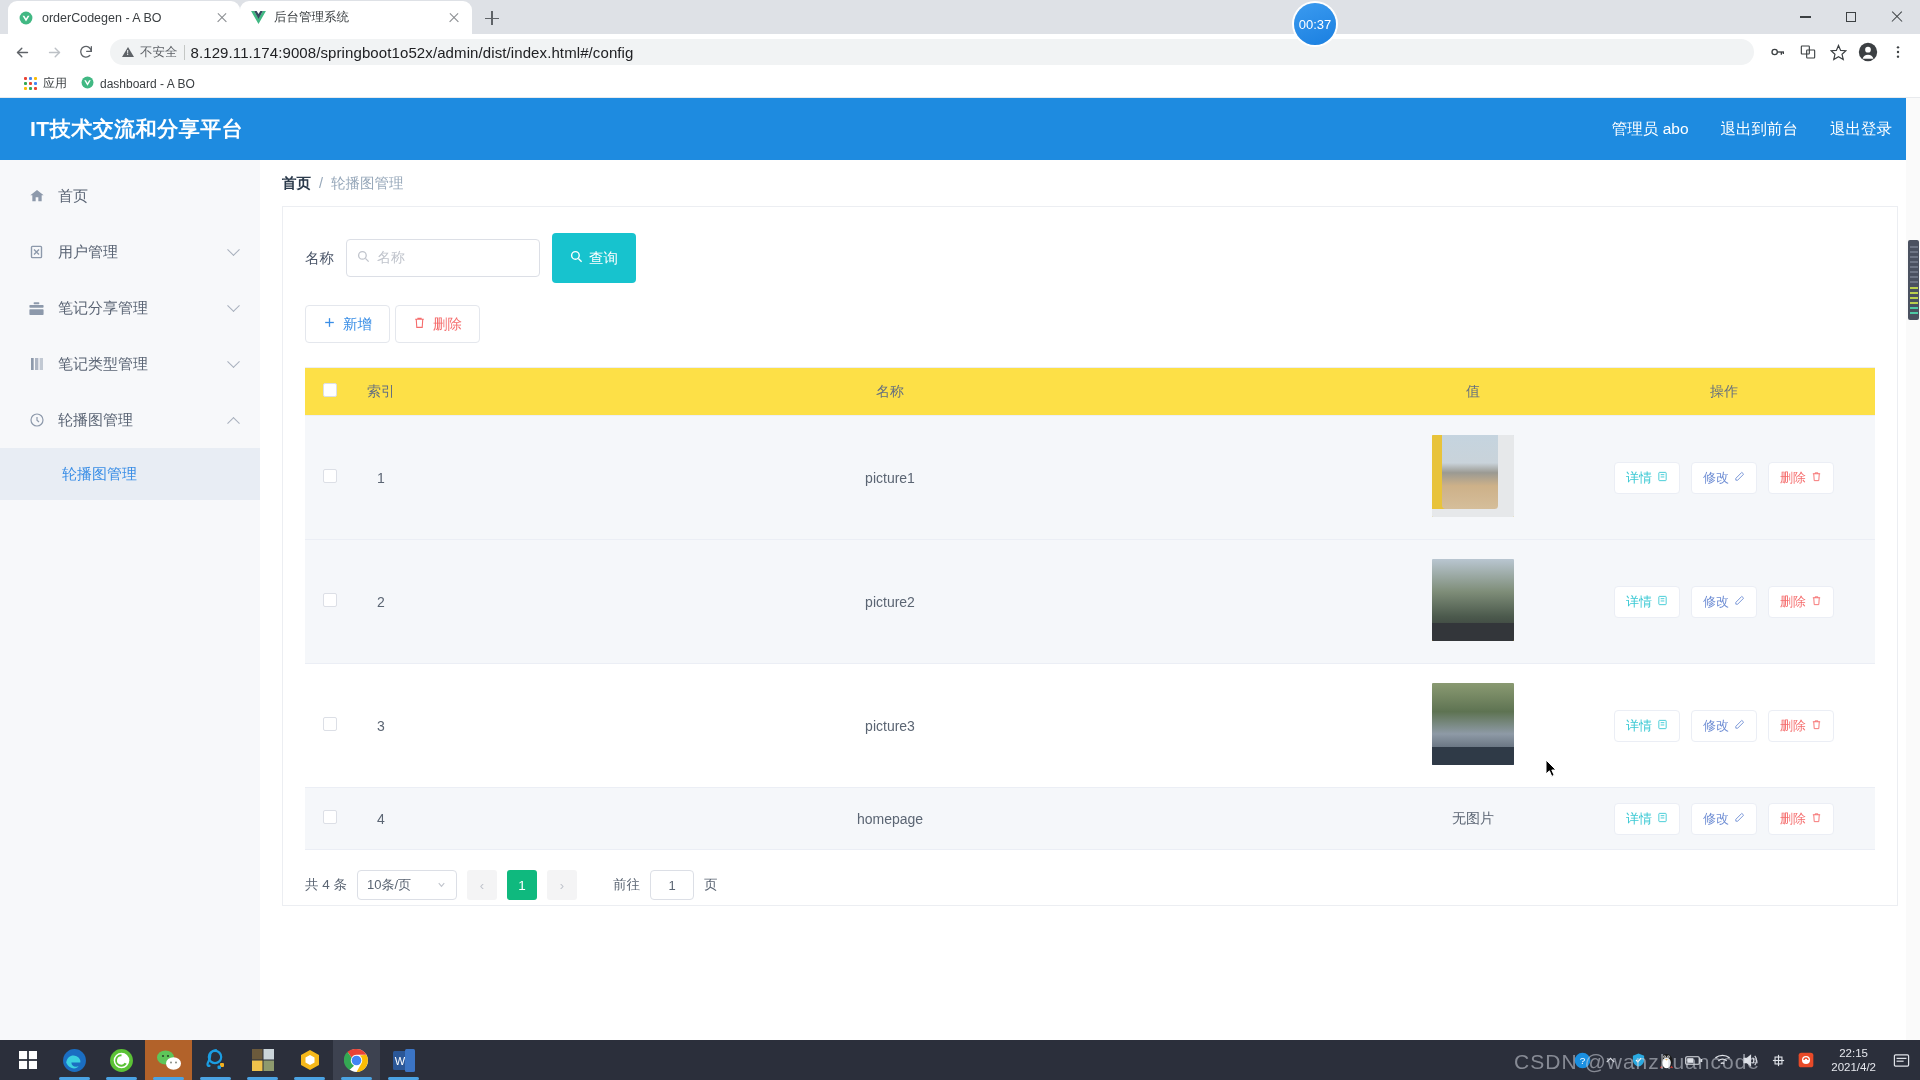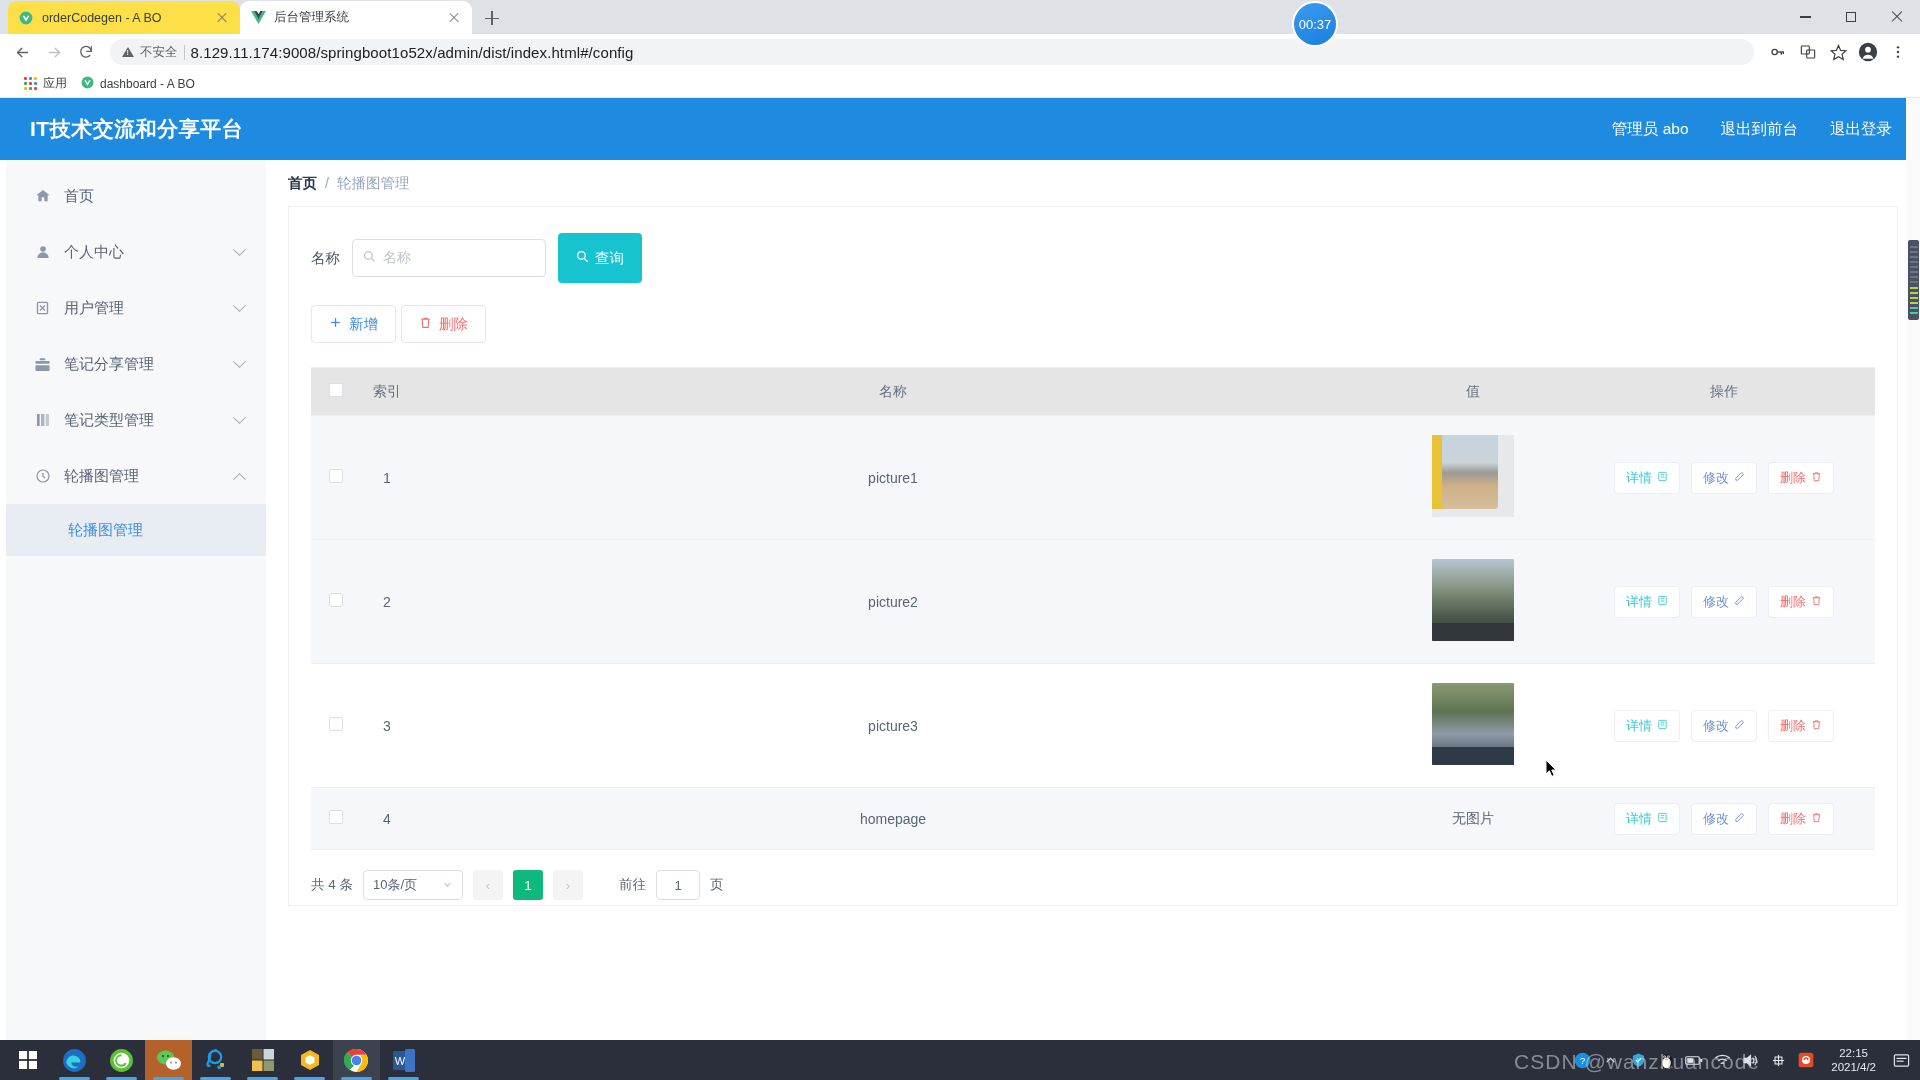--- a/index.html
+++ b/index.html
@@ -12,21 +12,21 @@
 
   
   .browser { width: 1920px; height: 1040px; background: #dee1e6; display: flex; flex-direction: column; }
   .tabstrip { height: 34px; display: flex; align-items: flex-end; padding-left: 8px; background: #dee1e6; position: relative; }
   .tab {
     display: flex; align-items: center; gap: 8px;
     height: 33px; width: 232px; padding: 0 10px;
     border-radius: 9px 9px 0 0; font-size: 12px; color: #3c4043;
     position: relative;
   }
-  .tab.inactive { background: #fde047; }
+  .tab.inactive { background: #ffffff; }
   .tab.active { background: #ffffff; }
   .tab-favicon { width: 16px; height: 16px; flex: none; display:flex; align-items:center; justify-content:center; }
   .tab-title { flex: 1; white-space: nowrap; overflow: hidden; text-overflow: ellipsis; font-size: 12.5px; }
   .tab-close { width: 16px; height: 16px; flex: none; position: relative; opacity: .75; }
   .tab-close::before, .tab-close::after {
     content: ""; position: absolute; left: 2px; top: 7px; width: 12px; height: 1.4px; background: #5f6368;
   }
   .tab-close::before { transform: rotate(45deg); }
   .tab-close::after { transform: rotate(-45deg); }
   .newtab { width: 28px; height: 28px; margin-left: 6px; margin-bottom: 2px; position: relative; }
@@ -73,21 +73,21 @@
   .viewport { flex: 1; background: #fff; position: relative; overflow: hidden; }
 
   .app-header {
     height: 62px; background: #1e8be0; display: flex; align-items: center; justify-content: space-between;
     padding: 0 28px 0 30px; color: #fff;
   }
   .app-logo { font-size: 21px; font-weight: bold; letter-spacing: .5px; }
   .app-header-right { display: flex; align-items: center; gap: 32px; font-size: 15.5px; }
   .app-header-right > span { cursor: pointer; }
 
-  .app-body { display: flex; height: calc(100% - 62px); padding-left: 6px; }
+  .app-body { display: flex; height: calc(100% - 62px); }
   .sidebar { width: 260px; background: #f7f8fa; flex: none; padding-top: 8px; }
   .side-item {
     height: 56px; display: flex; align-items: center; padding: 0 22px 0 28px; gap: 13px;
     font-size: 15px; color: #5a6474;
   }
   .side-icon { width: 17px; height: 17px; flex: none; color: #8d99ab; display:flex; align-items:center; justify-content:center; }
   .side-label { flex: 1; }
   .chev { width: 9px; height: 9px; border-right: 1.6px solid #a8b0bd; border-bottom: 1.6px solid #a8b0bd; transform: rotate(45deg) translate(-2px,-2px); }
   .chev.up { transform: rotate(-135deg) translate(-2px,-2px); }
   .side-sub { height: 52px; display: flex; align-items: center; padding-left: 62px; font-size: 15px; color: #3a8ee6; background: #e8edf4; }
@@ -113,21 +113,21 @@
   .actionrow { display: flex; gap: 5px; padding: 22px 0 0 22px; }
   .btn-outline {
     height: 38px; padding: 0 17px; border: 1px solid #e4e7ed; background: #fff; border-radius: 4px;
     display: flex; align-items: center; gap: 7px; font-size: 14.5px; cursor: pointer;
   }
   .btn-add { color: #3a8ee6; }
   .btn-del { color: #f56c6c; }
 
   table.grid { width: calc(100% - 44px); margin: 24px 22px 0 22px; border-collapse: collapse; table-layout: fixed; }
   table.grid th {
-    height: 48px; background: #e5e5e5; color: #66707f; font-size: 14px; font-weight: normal;
+    height: 48px; background: #fde047; color: #66707f; font-size: 14px; font-weight: normal;
     border-top: 1px solid #ebeef5; border-bottom: 1px solid #ebeef5;
   }
   table.grid td {
     font-size: 14px; color: #5b6573; text-align: center; border-bottom: 1px solid #ebeef5; vertical-align: middle;
   }
   tr.hl td { background: #f5f7fa; }
   .cb { width: 14px; height: 14px; border: 1px solid #dcdfe6; border-radius: 2px; background: #fff; display: inline-block; }
   .thumb { width: 82px; height: 82px; display: inline-block; border-radius: 1px; }
   .ops { display: flex; gap: 11px; justify-content: center; align-items: flex-end; }
   .op-btn {
@@ -308,30 +308,20 @@
     <div class="app-body">
 
       <div class="sidebar">
         <div class="side-item">
           <span class="side-icon">
             <svg width="16" height="16" viewBox="0 0 24 24" fill="#8d99ab">
                 <path d="M12 3 2 11h3v9h5v-6h4v6h5v-9h3z"></path>
               </svg>
           </span>
           <span class="side-label">首页</span>
-        </div>
-        <div class="side-item">
-          <span class="side-icon">
-            <svg width="16" height="16" viewBox="0 0 24 24" fill="#8d99ab">
-                <circle cx="12" cy="7.5" r="4.2"></circle>
-                <path d="M3.5 21a8.5 8.5 0 0 1 17 0z"></path>
-              </svg>
-          </span>
-          <span class="side-label">个人中心</span>
-          <span class="chev"></span>
         </div>
         <div class="side-item">
           <span class="side-icon">
             <svg width="15" height="16" viewBox="0 0 24 24" fill="none" stroke="#8d99ab" stroke-width="2.2">
                 <rect x="4" y="3" width="16" height="18" rx="1.5"></rect>
                 <path d="M8 8l8 8M16 8l-8 8"></path>
               </svg>
           </span>
           <span class="side-label">用户管理</span>
           <span class="chev"></span>

